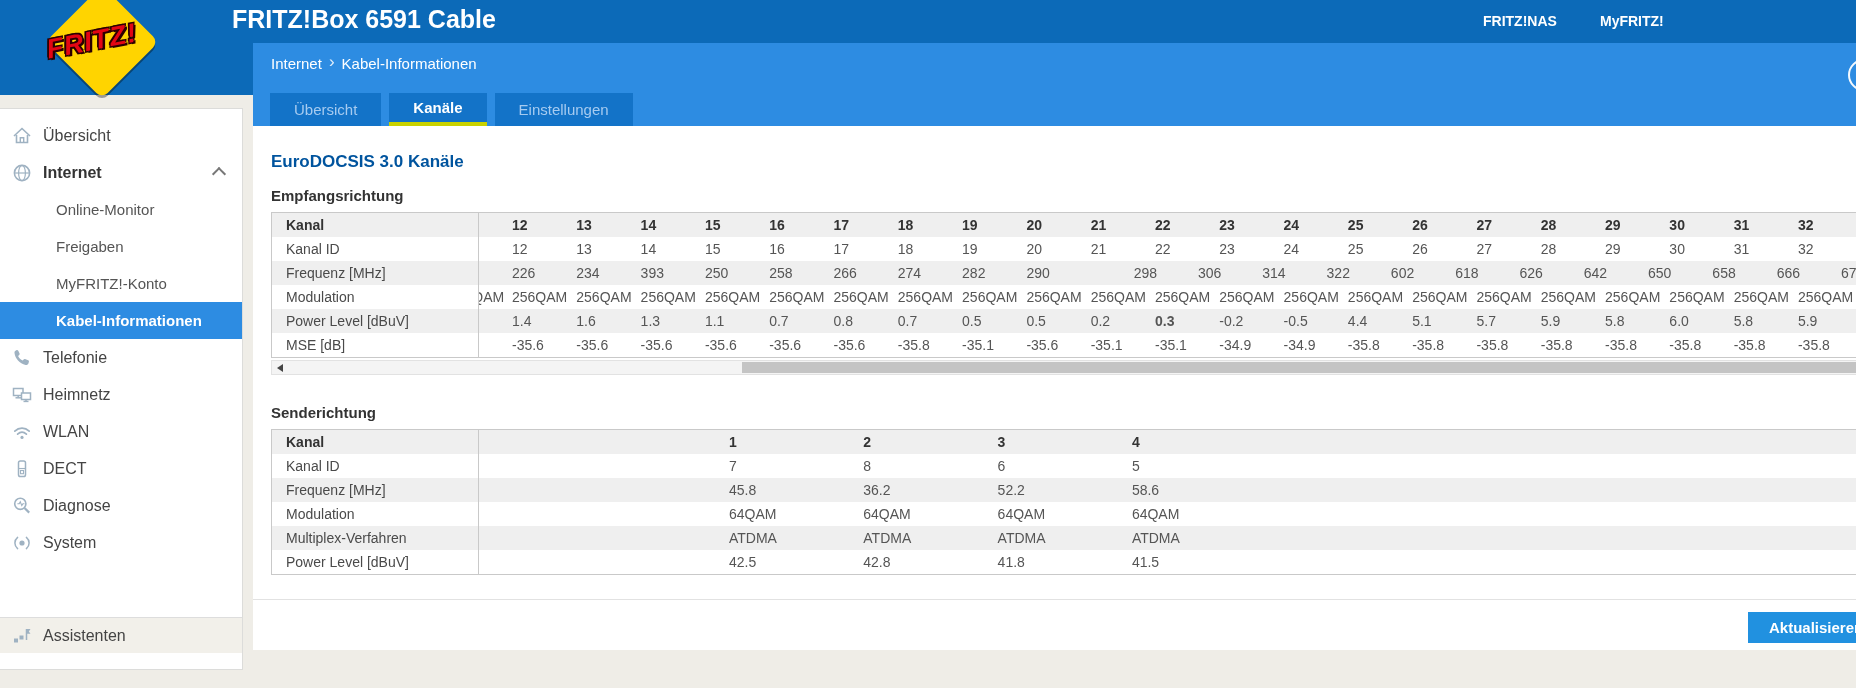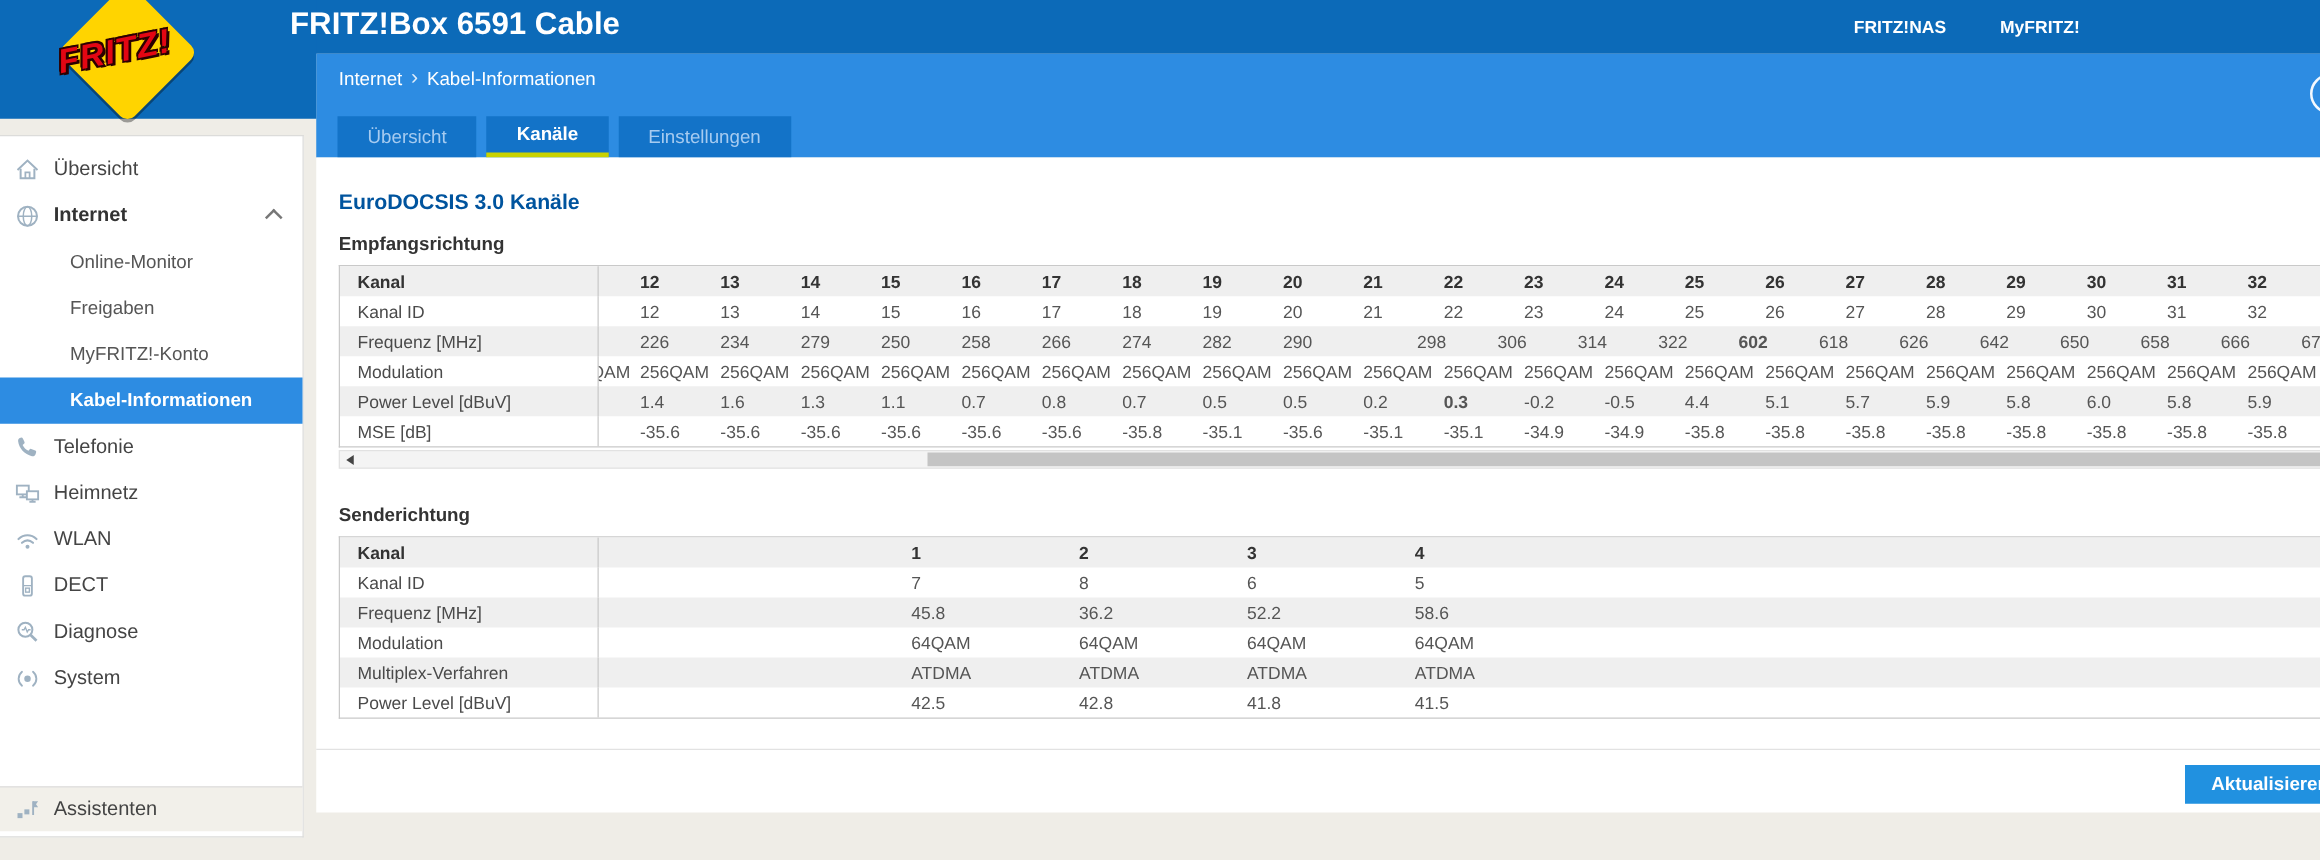--- a/index.html
+++ b/index.html
@@ -27,21 +27,21 @@
 
   
   .sidebar{position:absolute;left:0;top:108px;width:243px;height:562px;background:#fff;border:1px solid #dcdcda;border-left:none;box-sizing:border-box;z-index:4;}
   .nav{padding-top:8px;}
   .nav-item{height:37px;display:flex;align-items:center;padding-left:10px;font-size:16px;color:#444;cursor:pointer;}
   .nav-item .ic{width:24px;height:24px;margin-right:9px;flex:none;display:flex;align-items:center;justify-content:center;}
   .nav-item.section-open .lbl{font-weight:bold;color:#333;}
   .chev{width:8px;height:8px;border-left:2px solid #777;border-top:2px solid #777;transform:rotate(45deg);margin-left:auto;margin-right:18px;margin-top:3px;}
   .nav-sub{height:37px;display:flex;align-items:center;padding-left:56px;font-size:15px;color:#555;cursor:pointer;}
   .nav-sub.active{background:#2d8ce2;color:#fff;font-weight:bold;}
-  .nav-footer{position:absolute;left:0;bottom:4px;width:100%;height:36px;background:#f2f0ea;border-top:1px solid #ddd;display:flex;align-items:center;padding-left:10px;font-size:16px;color:#444;box-sizing:border-box;cursor:pointer;}
+  .nav-footer{position:absolute;left:0;bottom:16px;width:100%;height:36px;background:#f2f0ea;border-top:1px solid #ddd;display:flex;align-items:center;padding-left:10px;font-size:16px;color:#444;box-sizing:border-box;cursor:pointer;}
   .nav-footer .ic{width:24px;height:24px;margin-right:9px;display:flex;align-items:center;justify-content:center;}
 
   
   .card{position:absolute;left:253px;top:126px;width:1620px;height:524px;background:#fff;box-sizing:border-box;}
   .h-docsis{margin:26px 0 0 18px;font-size:17px;font-weight:bold;color:#00549e;}
   .h-sub{margin:15px 0 8px 18px;font-size:15px;font-weight:bold;color:#333;}
   .h-sub.second{margin-top:29px;}
 
   .dtable{margin-left:18px;border:1px solid #c9c9c9;border-right:none;box-sizing:border-box;}
   .t-row{display:flex;height:24px;font-size:14px;color:#555;}
@@ -249,32 +249,32 @@
             <span class="t-cell" style="width: 64.3px;">30</span>
             <span class="t-cell" style="width: 64.3px;">31</span>
             <span class="t-cell" style="width: 64.3px;">32</span>
           </div>
         </div>
         <div class="t-row stripe">
           <div class="t-label">Frequenz [MHz]</div>
           <div class="t-region">
             <span class="t-cell" style="width: 64.3px; margin-left: 33px;">226</span>
             <span class="t-cell" style="width: 64.3px;">234</span>
-            <span class="t-cell" style="width: 64.3px;">279</span>
+            <span class="t-cell" style="width: 64.3px;">393</span>
             <span class="t-cell" style="width: 64.3px;">250</span>
             <span class="t-cell" style="width: 64.3px;">258</span>
             <span class="t-cell" style="width: 64.3px;">266</span>
             <span class="t-cell" style="width: 64.3px;">274</span>
             <span class="t-cell" style="width: 64.3px;">282</span>
             <span class="t-cell" style="width: 64.3px;">290</span>
             <span class="t-cell" style="width: 64.3px; margin-left: 43px;">298</span>
             <span class="t-cell" style="width: 64.3px;">306</span>
             <span class="t-cell" style="width: 64.3px;">314</span>
             <span class="t-cell" style="width: 64.3px;">322</span>
-            <span class="t-cell" style="width: 64.3px; font-weight: bold;">602</span>
+            <span class="t-cell" style="width: 64.3px;">602</span>
             <span class="t-cell" style="width: 64.3px;">618</span>
             <span class="t-cell" style="width: 64.3px;">626</span>
             <span class="t-cell" style="width: 64.3px;">642</span>
             <span class="t-cell" style="width: 64.3px;">650</span>
             <span class="t-cell" style="width: 64.3px;">658</span>
             <span class="t-cell" style="width: 64.3px;">666</span>
             <span class="t-cell" style="width: 64.3px;">674</span>
           </div>
         </div>
         <div class="t-row">

